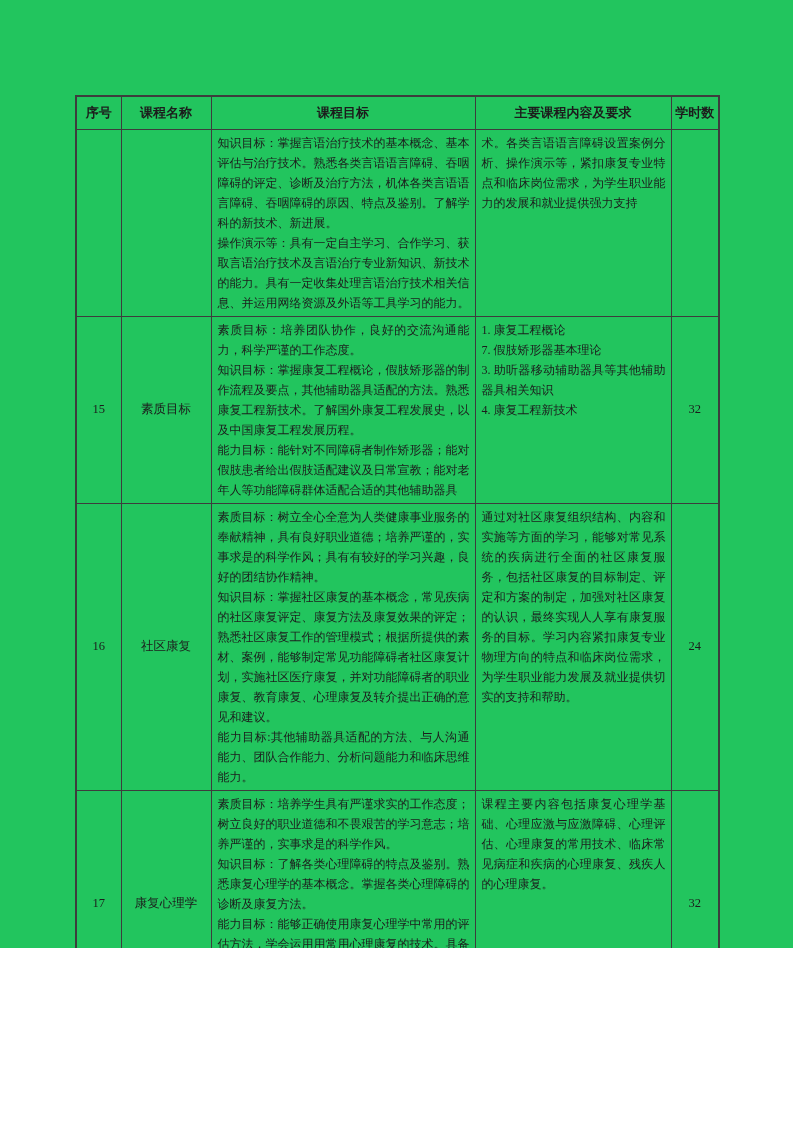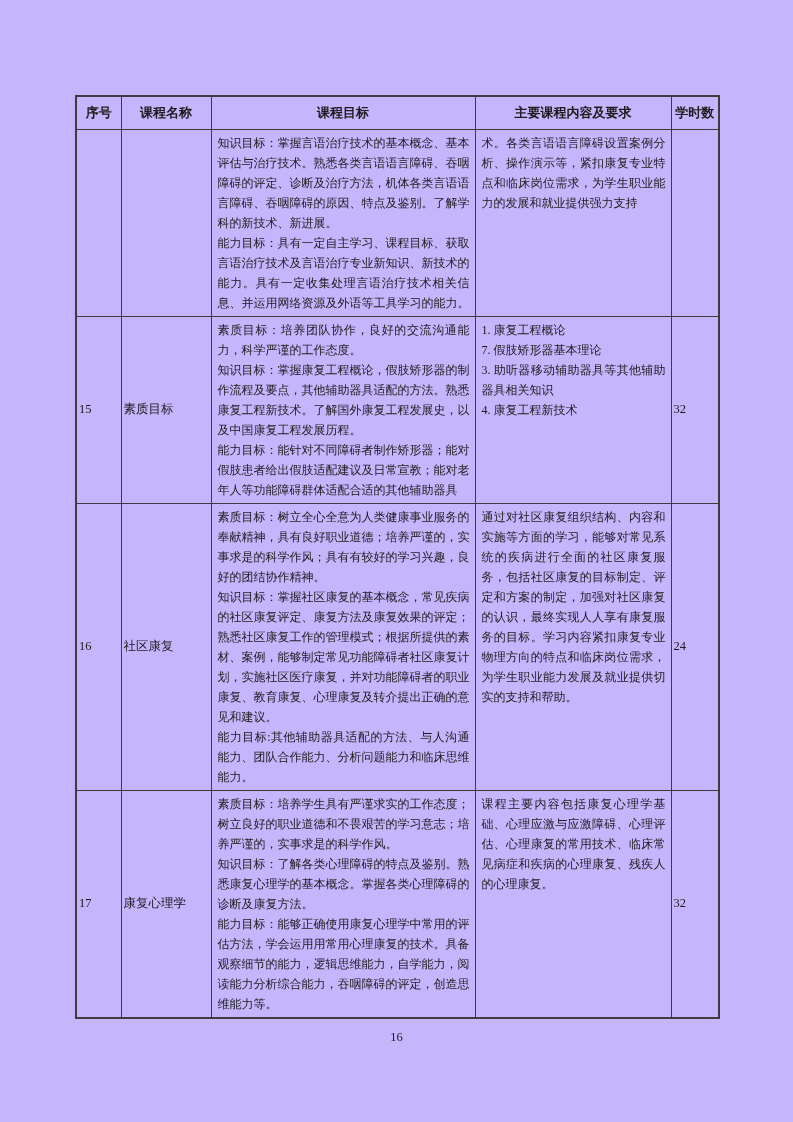--- a/index.html
+++ b/index.html
@@ -1,22 +1,22 @@
 <!DOCTYPE html>
 <html><head>
 <meta charset="utf-8">
 <style>
   * { box-sizing: border-box; }
   html, body { margin: 0; padding: 0; background: #ffffff; }
   body { font-family: "Liberation Serif", "DejaVu Serif", serif; color: #1c1c1c; }
   .page {
     position: relative;
     width: 793px;
-    height: 1122px;
-    background: #c4b5fd;
+    height: 948px;
+    background: #22c55e;
     overflow: hidden;
   }
   .course-table {
     position: absolute;
     left: 75px;
     top: 95px;
     width: 643px;
     border-collapse: collapse;
     table-layout: fixed;
     border: 2px solid #3d3d3d;
@@ -31,20 +31,21 @@
     text-align: center;
     vertical-align: middle;
     padding: 2px;
   }
   thead tr { height: 33px; }
   tbody tr:nth-child(1) { height: 182px; }
   tbody tr:nth-child(2) { height: 171px; }
   tbody tr:nth-child(3) { height: 279px; }
   tbody tr:nth-child(4) { height: 228px; }
   .c-seq, .c-course, .c-hours {
+    text-align: center;
     vertical-align: middle;
     font-size: 12.5px;
     padding: 2px;
   }
   .c-obj, .c-content {
     vertical-align: top;
     padding: 3px 5px 3px 6px;
     font-size: 12px;
     text-align: justify;
   }
@@ -78,21 +79,21 @@
         <th>主要课程内容及要求</th>
         <th>学时数</th>
       </tr>
     </thead>
     <tbody id="table-body">
         <tr>
     <td class="c-seq"></td>
     <td class="c-course"></td>
     <td class="c-obj">
             <p class="para">知识目标：掌握言语治疗技术的基本概念、基本评估与治疗技术。熟悉各类言语语言障碍、吞咽障碍的评定、诊断及治疗方法，机体各类言语语言障碍、吞咽障碍的原因、特点及鉴别。了解学科的新技术、新进展。</p>
-            <p class="para">能力目标：具有一定自主学习、课程目标、获取言语治疗技术及言语治疗专业新知识、新技术的能力。具有一定收集处理言语治疗技术相关信息、并运用网络资源及外语等工具学习的能力。</p>
+            <p class="para">操作演示等：具有一定自主学习、合作学习、获取言语治疗技术及言语治疗专业新知识、新技术的能力。具有一定收集处理言语治疗技术相关信息、并运用网络资源及外语等工具学习的能力。</p>
           </td>
     <td class="c-content">
             <p class="para">术。各类言语语言障碍设置案例分析、操作演示等，紧扣康复专业特点和临床岗位需求，为学生职业能力的发展和就业提供强力支持</p>
           </td>
     <td class="c-hours"></td>
   </tr>
         <tr>
     <td class="c-seq">15</td>
     <td class="c-course">素质目标</td>
     <td class="c-obj">

